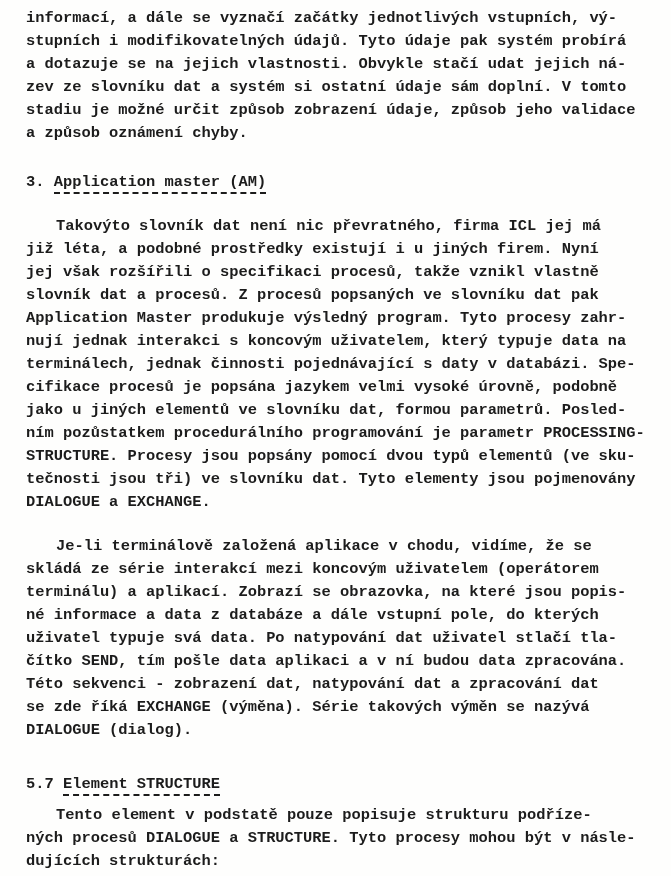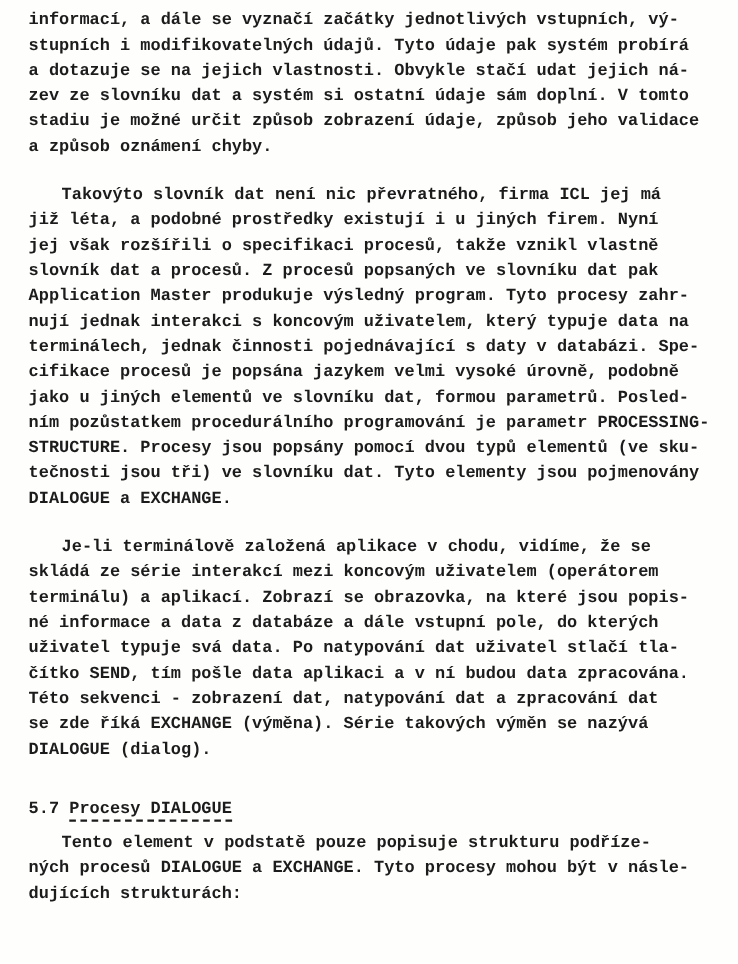--- a/index.html
+++ b/index.html
@@ -47,20 +47,24 @@
 
 <div class="page">
 
   <p class="para">informací, a dále se vyznačí začátky jednotlivých vstupních, vý-
 stupních i modifikovatelných údajů. Tyto údaje pak systém probírá
 a dotazuje se na jejich vlastnosti. Obvykle stačí udat jejich ná-
 zev ze slovníku dat a systém si ostatní údaje sám doplní. V tomto
 stadiu je možné určit způsob zobrazení údaje, způsob jeho validace
 a způsob oznámení chyby.</p>
 
+  <div class="heading mt-sec1">
+    <span>3.</span>
+    <span class="underlined">Application master (AM)</span>
+  </div>
 
   <p class="para indent mt-para">Takovýto slovník dat není nic převratného, firma ICL jej má
 již léta, a podobné prostředky existují i u jiných firem. Nyní
 jej však rozšířili o specifikaci procesů, takže vznikl vlastně
 slovník dat a procesů. Z procesů popsaných ve slovníku dat pak
 Application Master produkuje výsledný program. Tyto procesy zahr-
 nují jednak interakci s koncovým uživatelem, který typuje data na
 terminálech, jednak činnosti pojednávající s daty v databázi. Spe-
 cifikace procesů je popsána jazykem velmi vysoké úrovně, podobně
 jako u jiných elementů ve slovníku dat, formou parametrů. Posled-
@@ -74,21 +78,21 @@
 terminálu) a aplikací. Zobrazí se obrazovka, na které jsou popis-
 né informace a data z databáze a dále vstupní pole, do kterých
 uživatel typuje svá data. Po natypování dat uživatel stlačí tla-
 čítko SEND, tím pošle data aplikaci a v ní budou data zpracována.
 Této sekvenci - zobrazení dat, natypování dat a zpracování dat
 se zde říká EXCHANGE (výměna). Série takových výměn se nazývá
 DIALOGUE (dialog).</p>
 
   <div class="heading mt-sec2">
     <span>5.7</span>
-    <span class="underlined">Procesy DIALOGUE</span>
+    <span class="underlined">Element STRUCTURE</span>
   </div>
 
   <p class="para indent mt-small">Tento element v podstatě pouze popisuje strukturu podříze-
-ných procesů DIALOGUE a EXCHANGE. Tyto procesy mohou být v násle-
+ných procesů DIALOGUE a STRUCTURE. Tyto procesy mohou být v násle-
 dujících strukturách:</p>
 
 
 </div>
 
 </body></html>

